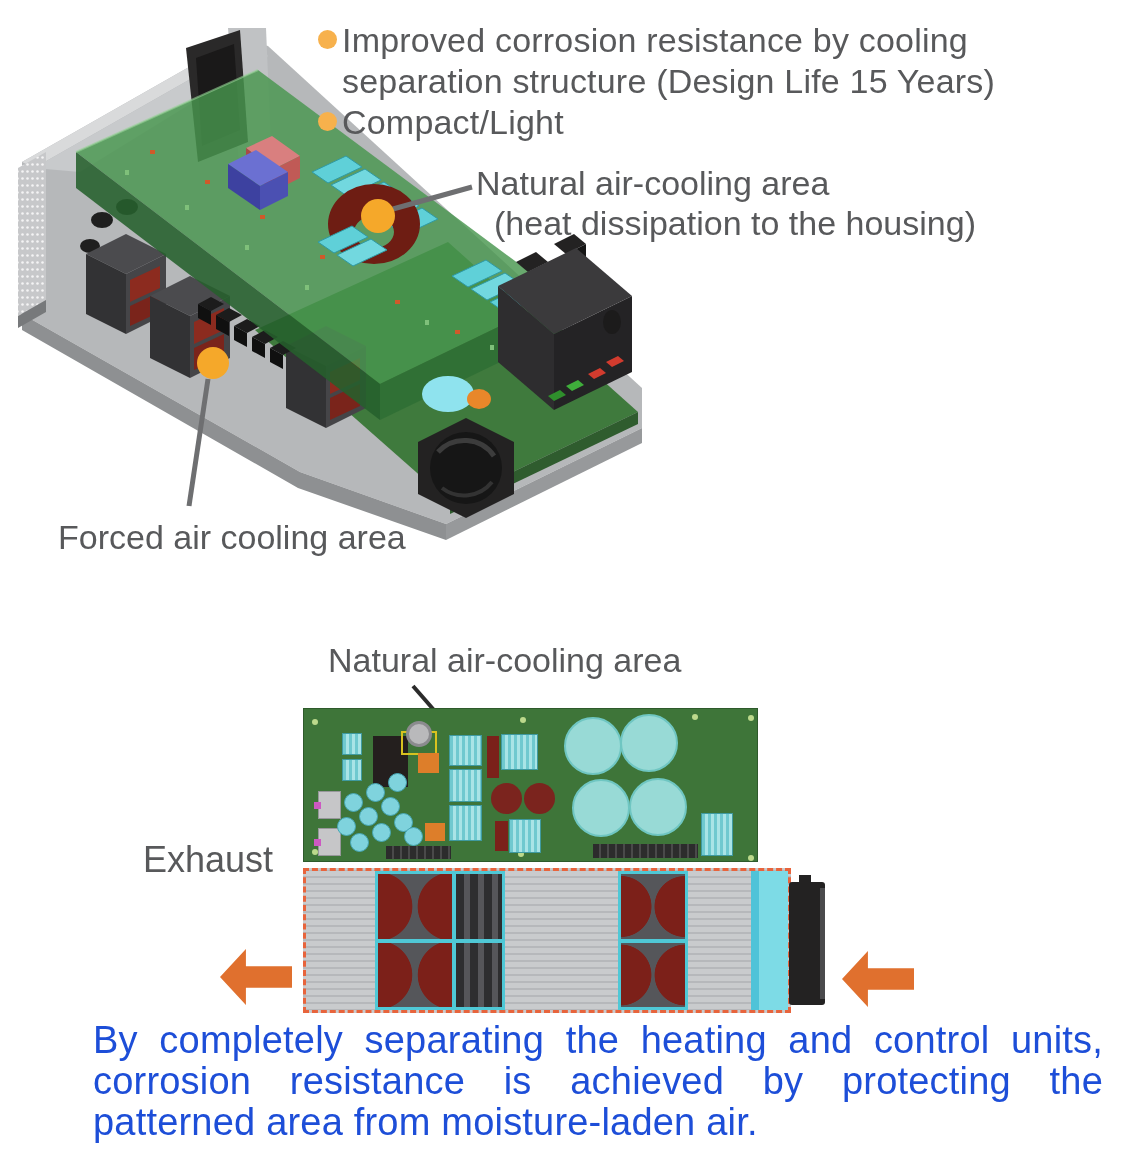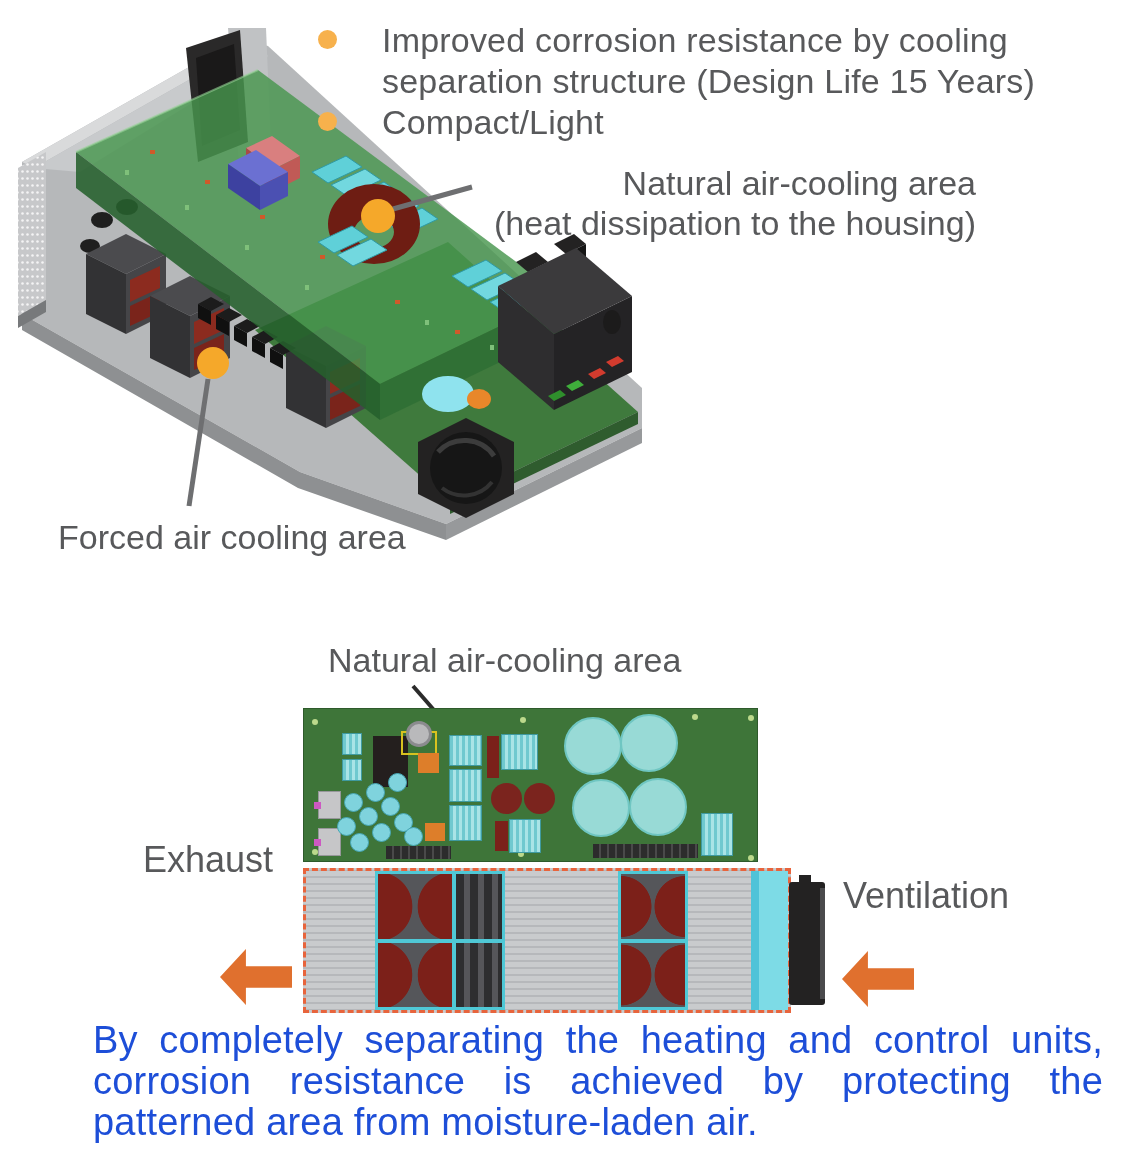--- a/index.html
+++ b/index.html
@@ -3,23 +3,23 @@
 <meta charset="utf-8">
 <style>
   html,body{margin:0;padding:0;background:#ffffff;}
   .stage{
     position:relative;width:1135px;height:1163px;background:#fff;overflow:hidden;
     font-family:"Liberation Sans", sans-serif;color:#58595B;
   }
   .abs{position:absolute;}
   
   .bullets{left:318px;top:20px;width:818px;font-size:34px;line-height:41px;letter-spacing:.2px;}
-  .bullet-row{display:flex;align-items:flex-start;gap:40px;}
+  .bullet-row{display:flex;align-items:flex-start;}
   .bullet-dot{flex:0 0 19px;width:19px;height:19px;border-radius:50%;background:#F7B14C;margin:10px 5px 0 0;}
-  .lbl{font-size:34px;line-height:40px;color:#58595B;white-space:nowrap;text-align:right;}
+  .lbl{font-size:34px;line-height:40px;color:#58595B;white-space:nowrap;}
   .natural-top{left:476px;top:163px;}
   .natural-top .l2{margin-left:18px;}
   .forced{left:58px;top:517px;width:484px;text-align:left;}
   .natural-bottom{left:328px;top:640px;}
   .side-label{font-size:36px;}
   .exhaust-label{left:143px;top:840px;}
   .vent-label{left:843px;top:876px;}
   .caption{left:93px;top:1020px;width:1010px;font-size:38px;line-height:41px;text-align:justify;color:#1d4ed8;margin:0;letter-spacing:.2px;}
   
   .pcb{left:303px;top:708px;width:455px;height:154px;background:#3E7539;border:1px solid #2e5a2b;box-sizing:border-box;}
@@ -305,18 +305,17 @@
         <div class="bowtie"></div>
       </div>
     </div>
     <div class="cyanstrip" style="left:445px;top:0px;width:37px;height:139px;"></div>
   </div>
 
   <div class="abs fan"></div>
 
   <div class="abs lbl side-label exhaust-label">Exhaust</div>
   <div class="abs block-arrow exhaust-arrow"></div>
-  <div class="abs lbl side-label vent-label">Ventilation</div>
   <div class="abs block-arrow vent-arrow"></div>
 
   <p class="abs caption">By completely separating the heating and control units, corrosion resistance is achieved by protecting the patterned area from moisture-laden air.</p>
 
 </div>
 
 </body></html>

